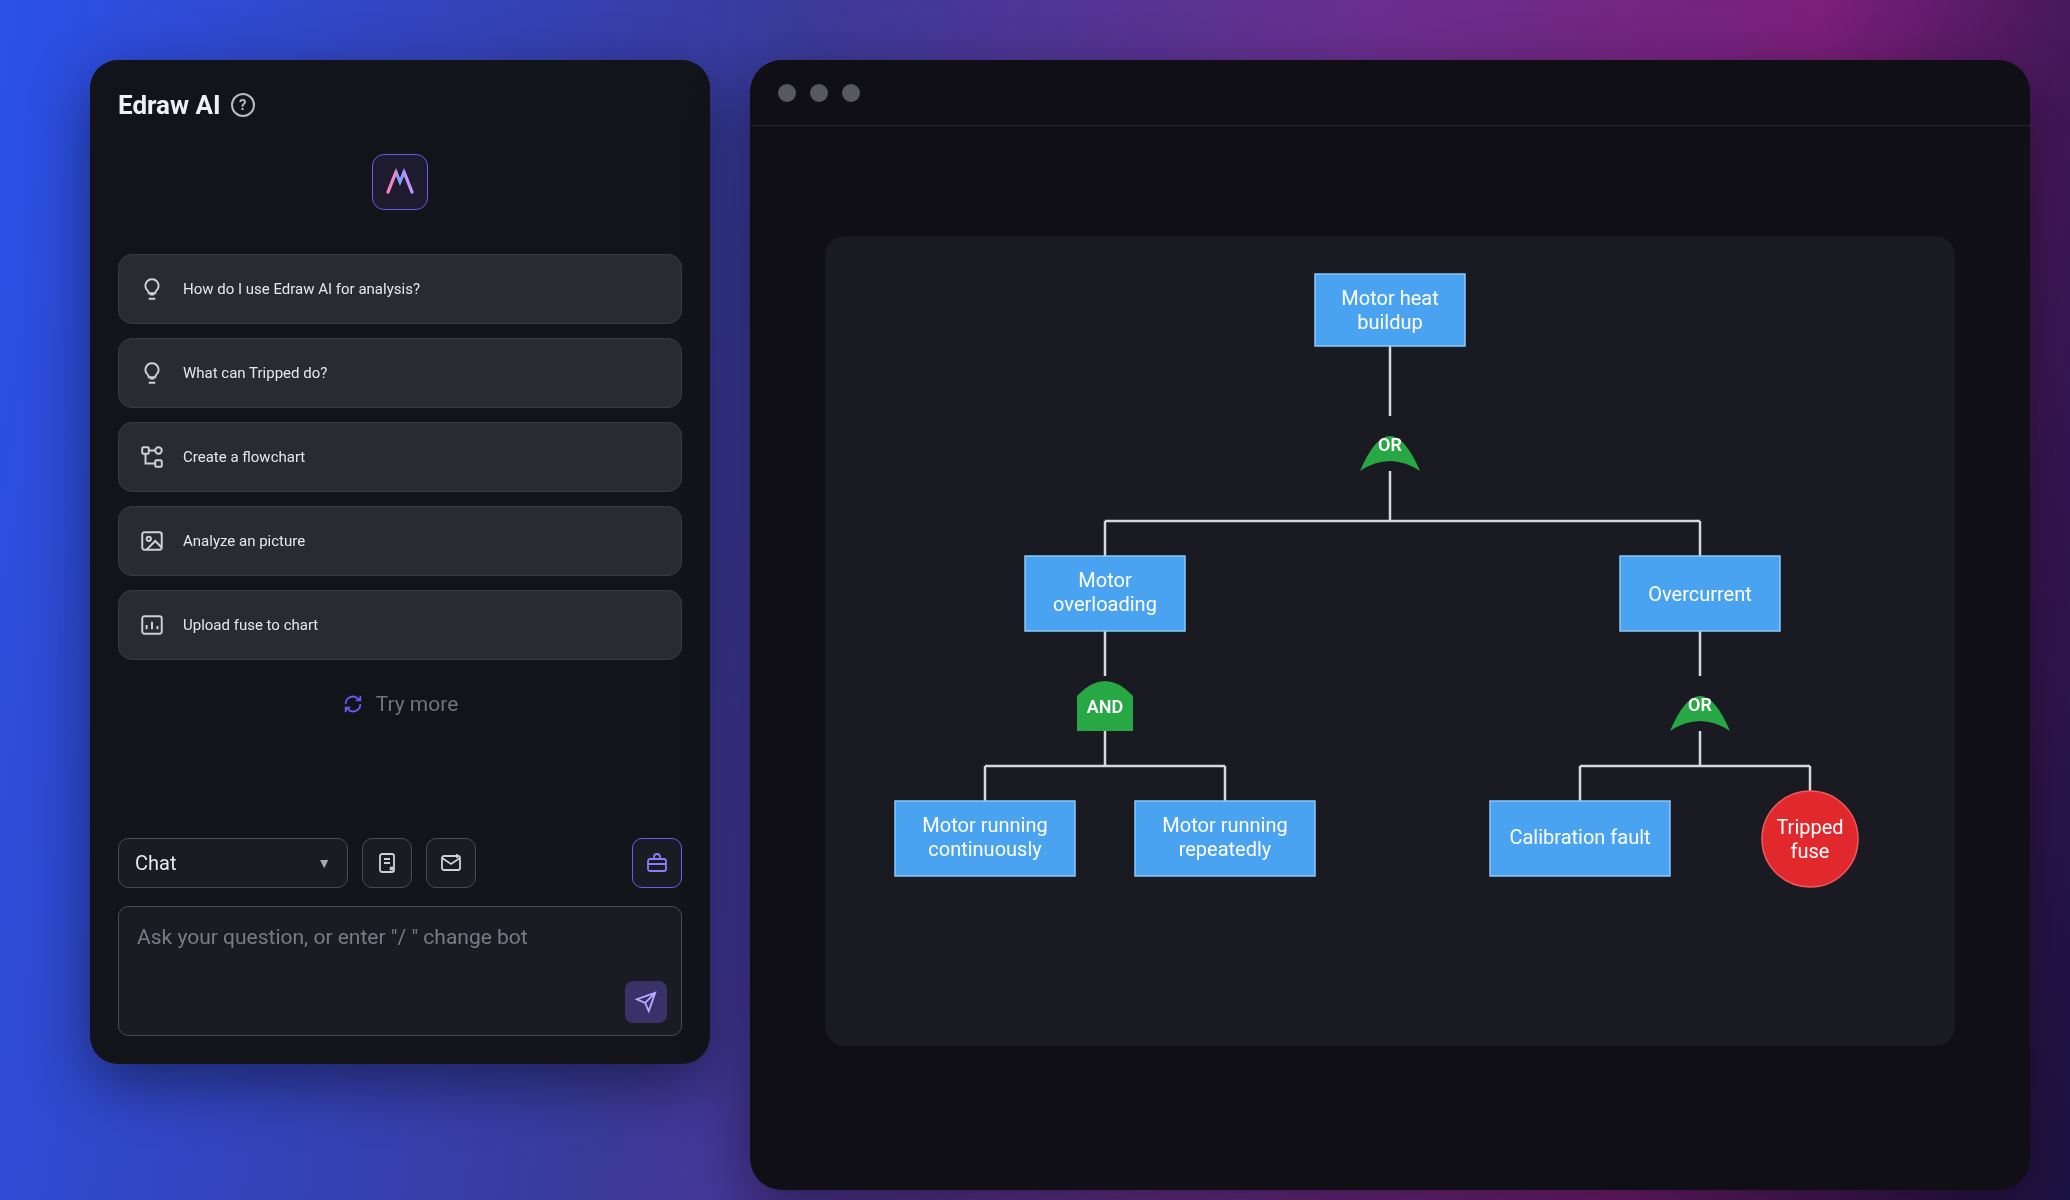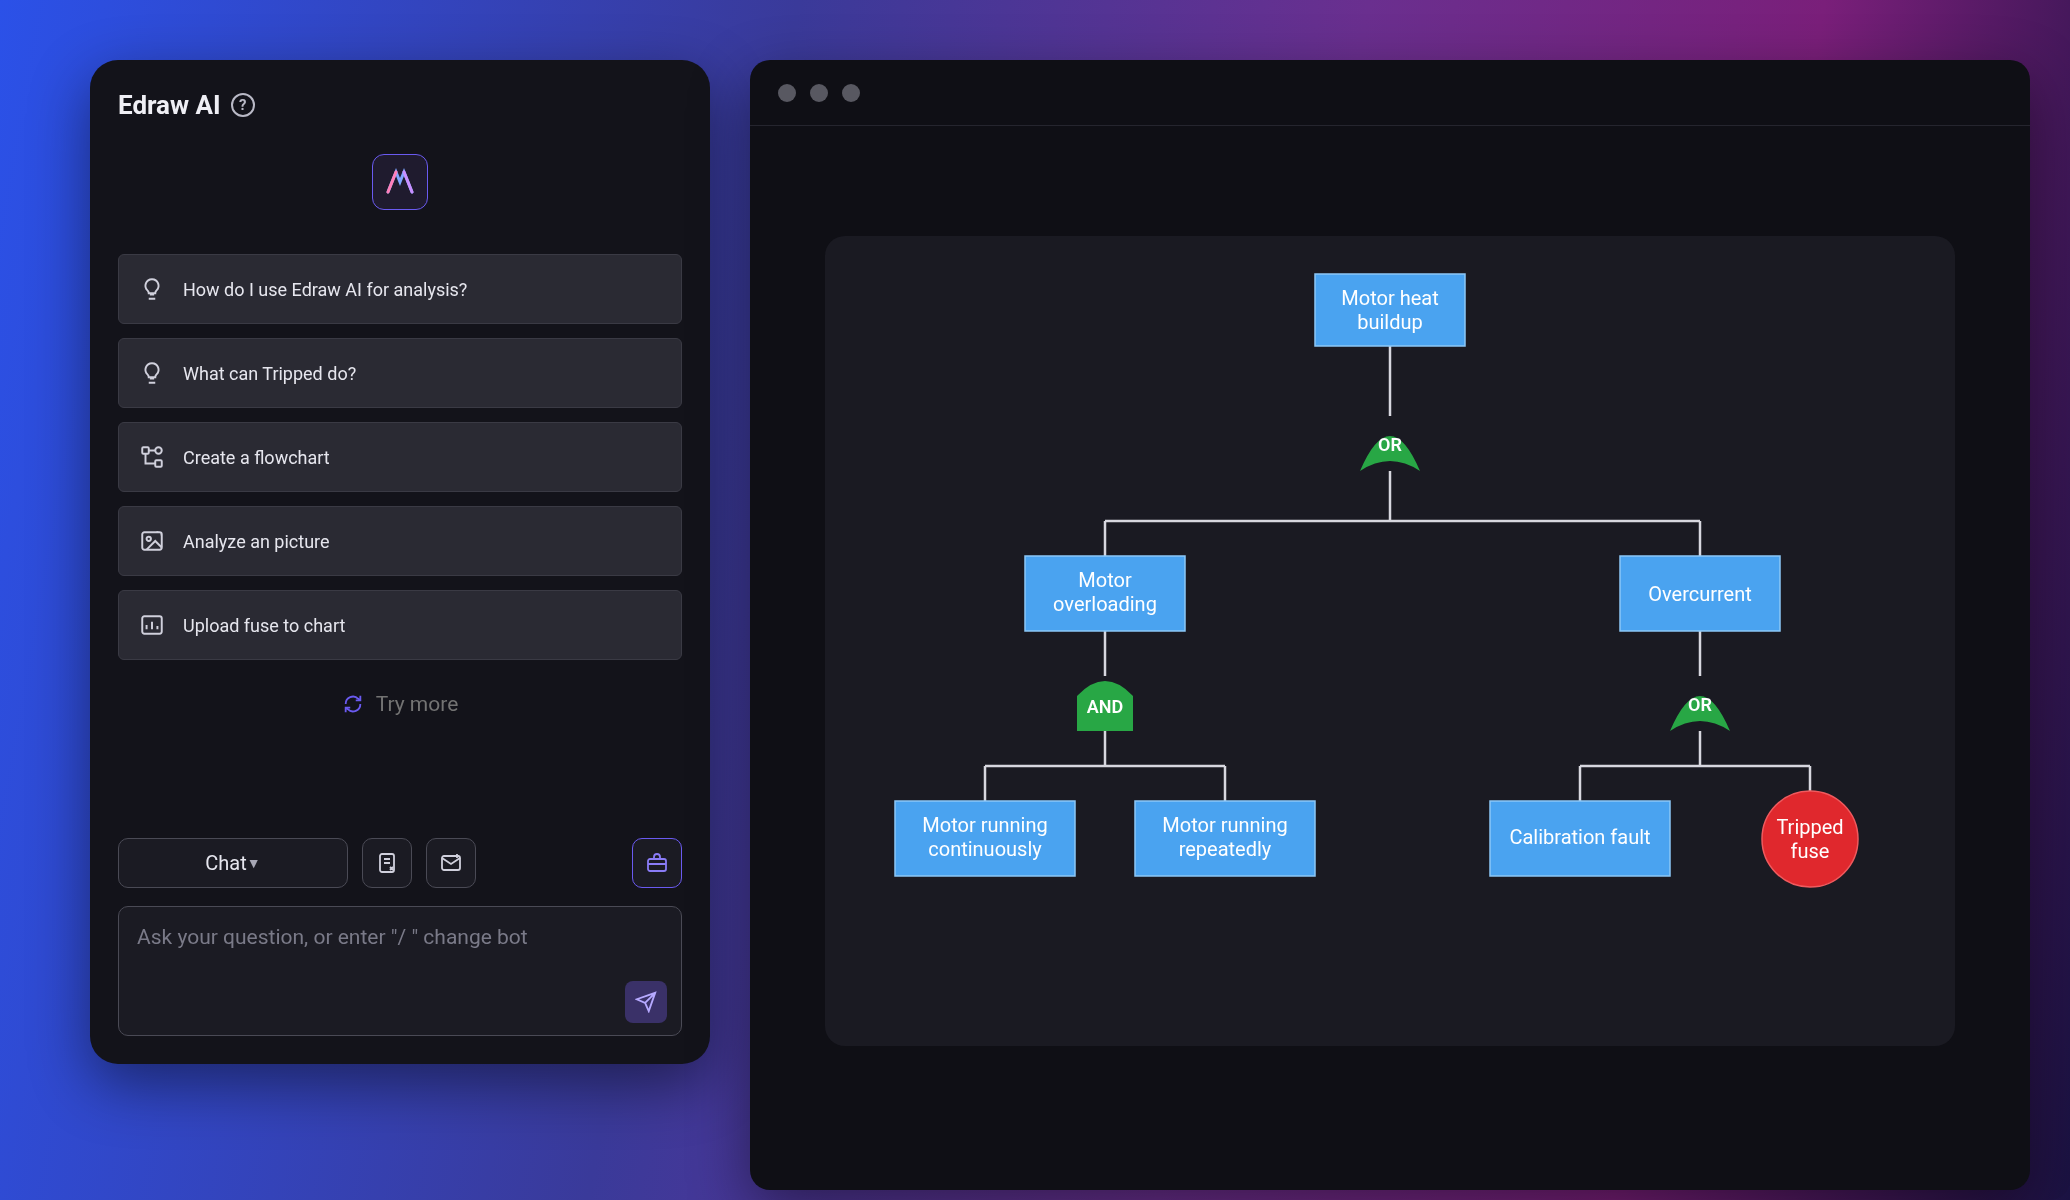--- a/index.html
+++ b/index.html
@@ -52,27 +52,27 @@
     border-radius: 12px;
     border: 1px solid #6a5af0;
     background: #1f1b2e;
     display: flex; align-items: center; justify-content: center;
   }
   .logo-tile svg { width: 36px; height: 36px; }
 
   .suggestion-list { display: flex; flex-direction: column; gap: 14px; }
   .suggestion {
     background: #2a2a33;
-    border-radius: 6px;
+    border-radius: 14px;
     border: 1px solid #3a3a44;
     height: 70px;
     display: flex; align-items: center;
     gap: 18px;
     padding: 8px 20px;
-    font-size: 18px;
+    font-size: 15px;
     color: #e6e6ee;
     cursor: pointer;
   }
   .suggestion .sicon { width: 26px; height: 26px; display:flex; align-items:center; justify-content:center; color:#d0d0dc;}
   .suggestion .sicon svg { width:26px; height:26px; stroke:#d0d0dc; fill:none; stroke-width:1.8;}
 
   .try-more {
     margin-top: 32px;
     display: flex; align-items: center; justify-content: center;
     gap: 12px;
@@ -84,21 +84,21 @@
 
   .spacer { flex: 1; }
 
   .bottom-row { display: flex; align-items: center; gap: 14px; margin-bottom: 18px;}
   .mode-select {
     flex: 0 0 230px;
     height: 50px;
     border: 1px solid #4a4a55;
     border-radius: 10px;
     background: #1b1b23;
-    display: flex; align-items: center; justify-content: center;
+    display: flex; align-items: center; justify-content: space-between;
     padding: 0 16px;
     color: #e6e6ee;
     font-size: 20px;
     cursor: pointer;
   }
   .mode-select .chev { font-size: 14px; color:#a8a8b5;}
   .square-btn {
     width: 50px; height: 50px;
     border: 1px solid #4a4a55;
     border-radius: 10px;
@@ -130,21 +130,21 @@
     background: #3a3168;
     display:flex; align-items:center; justify-content:center;
     cursor:pointer;
   }
   .send-btn svg { width:22px; height:22px; stroke:#b6a9ff; fill:none; stroke-width:2;}
 
   
   .main-window {
     flex: 1;
     background: #0f0f15;
-    border-radius: 20px;
+    border-radius: 32px;
     height: 1130px;
     box-shadow: 0 20px 60px rgba(0,0,0,.45);
     overflow: hidden;
     display: flex; flex-direction: column;
   }
   .titlebar {
     height: 66px;
     display:flex; align-items:center;
     padding: 0 28px;
     gap: 14px;

